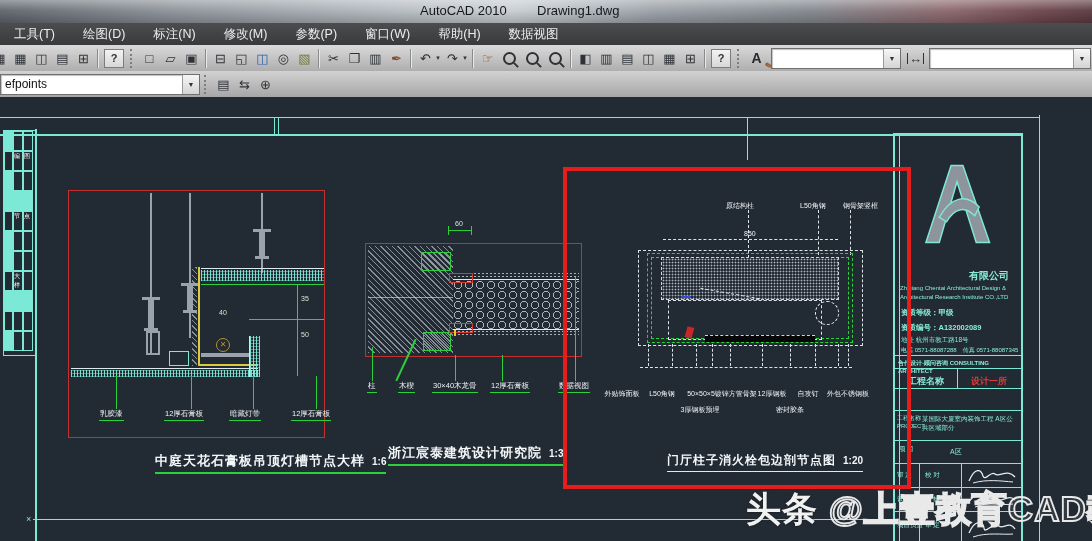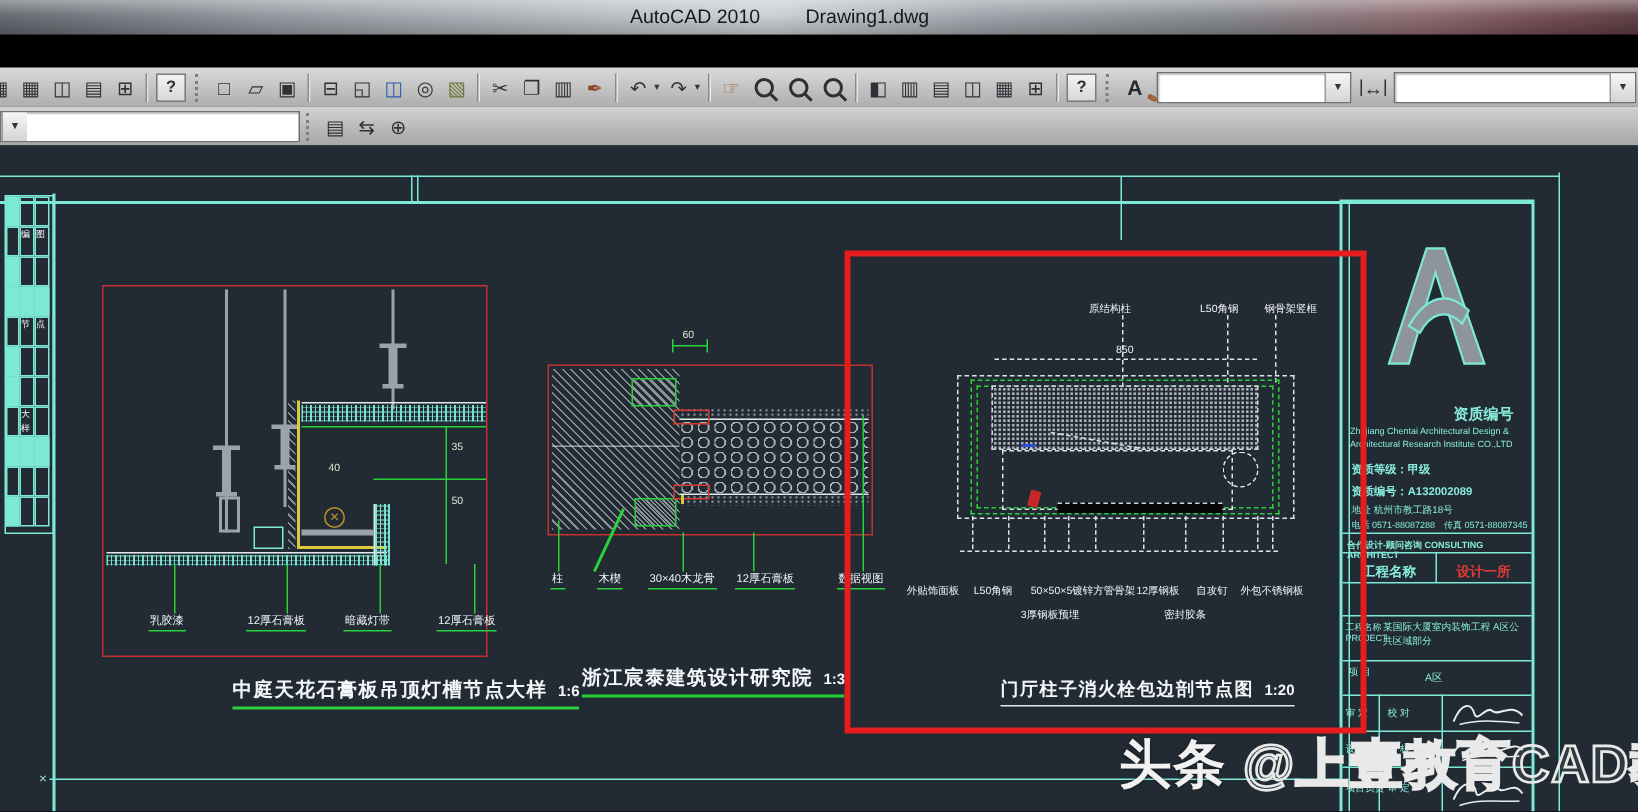--- a/index.html
+++ b/index.html
@@ -75,20 +75,30 @@
 </head>
 <body>
 
 <div id="app">
 
   <div id="titlebar">
     <span class="wtitle" style="left:420px;">AutoCAD 2010</span>
     <span class="wtitle" style="left:537px;">Drawing1.dwg</span>
   </div>
 
+  <div id="menubar">
+    <span class="menu-item">工具(T)</span>
+    <span class="menu-item">绘图(D)</span>
+    <span class="menu-item">标注(N)</span>
+    <span class="menu-item">修改(M)</span>
+    <span class="menu-item">参数(P)</span>
+    <span class="menu-item">窗口(W)</span>
+    <span class="menu-item">帮助(H)</span>
+    <span class="menu-item">数据视图</span>
+  </div>
 
   <div id="toolbar1">
     <span class="tbtn" style="margin-left:-11px;">▦</span>
     <span class="tbtn">▦</span>
     <span class="tbtn">◫</span>
     <span class="tbtn">▤</span>
     <span class="tbtn">⊞</span>
     <span class="sep"></span>
     <span class="tbtn boxed">?</span>
     <span class="grip"></span>
@@ -133,20 +143,21 @@
     </span>
     <span class="dimico">↔</span>
     <span class="combo" style="width:160px;margin:0 0 0 5px;">
       <span class="cval"></span>
       <span class="carrow">▼</span>
     </span>
   </div>
 
   <div id="toolbar2">
     <span class="combo" style="width:198px;margin-left:0;">
+      <span class="cval">efpoints</span>
       <span class="carrow">▼</span>
     </span>
     <span class="grip"></span>
     <span class="tbtn">▤</span>
     <span class="tbtn">⇆</span>
     <span class="tbtn">⊕</span>
   </div>
 
   <div id="canvas">
 
@@ -343,21 +354,21 @@
     <div class="abs bigred" style="left:563px;top:70px;width:340px;height:314px;z-index:40;"></div>
 
     <div class="abs" style="left:893px;top:36px;width:126px;height:408px;border:2px solid #7ce9d6;">
       <div class="abs cl" style="left:4px;top:0;width:1px;height:408px;"></div>
       <div class="abs" style="left:25px;top:22px;">
         <svg width="74" height="94" viewBox="0 0 100 120">
           <path d="M8 112 L42 8 L58 8 L94 112 L76 112 L50 30 L26 112 Z" fill="#8e949b" stroke="#7ce9d6" stroke-width="2"></path>
           <path d="M26 78 C42 50 62 46 80 64 L74 76 C60 62 46 66 36 84 Z" fill="#8e949b" stroke="#7ce9d6" stroke-width="2"></path>
         </svg>
       </div>
-      <div class="abs tb-cy" style="right:12px;top:134px;font-size:10px;font-weight:bold;">资质编号</div>
+      <div class="abs tb-cy" style="right:12px;top:134px;font-size:10px;font-weight:bold;">有限公司</div>
       <div class="abs tb-cy" style="left:5px;top:150px;font-size:6px;">Zhejiang Chentai Architectural Design &amp;</div>
       <div class="abs tb-cy" style="left:5px;top:159px;font-size:6px;">Architectural Research Institute CO.,LTD</div>
       <div class="abs tb-cy" style="left:6px;top:173px;font-size:7.5px;font-weight:bold;">
         <span>资质等级：</span><span>甲级</span>
       </div>
       <div class="abs tb-cy" style="left:6px;top:188px;font-size:7.5px;font-weight:bold;">
         <span>资质编号：</span><span>A132002089</span>
       </div>
       <div class="abs tb-cy" style="left:6px;top:201px;font-size:6.5px;">地址 杭州市教工路18号</div>
       <div class="abs tb-cy" style="left:6px;top:211px;font-size:6px;">电话 0571-88087288　传真 0571-88087345</div>

